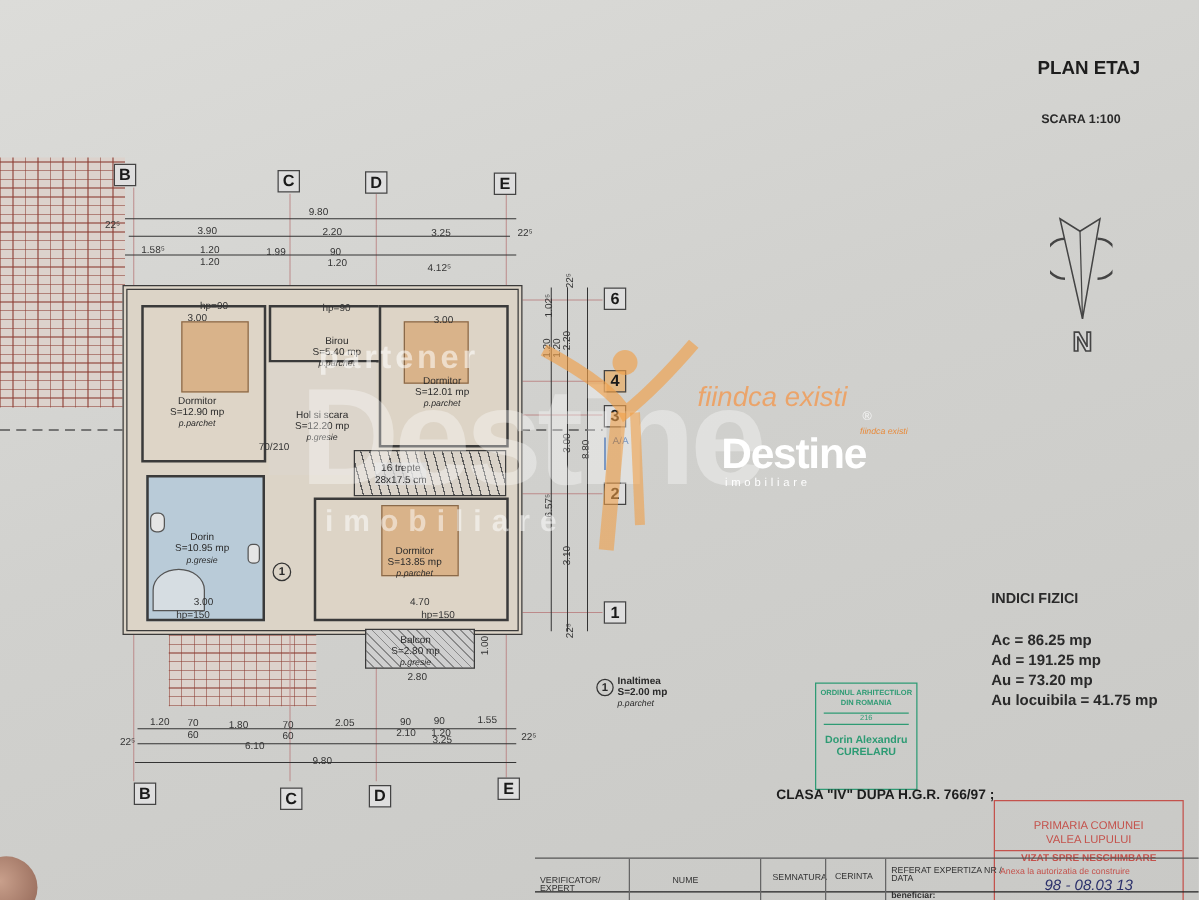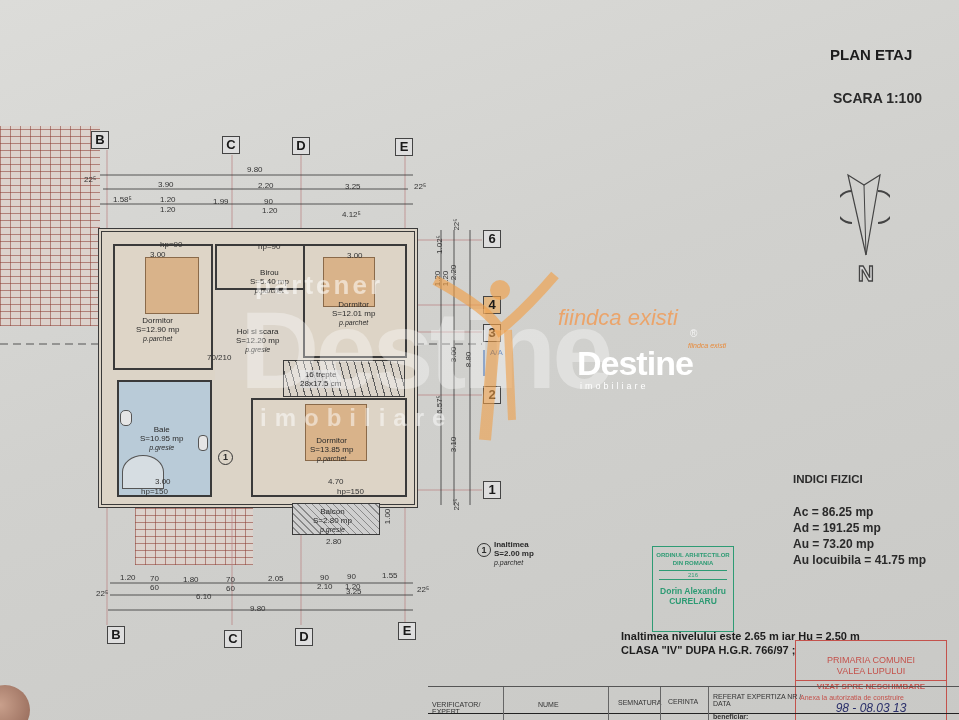--- a/index.html
+++ b/index.html
@@ -1,20 +1,20 @@
 <!DOCTYPE html>
 <html><head>
 <meta charset="utf-8">
 <style>
   html,body{margin:0;padding:0;}
   body{width:959px;height:720px;overflow:hidden;background:#d2d2cf;font-family:"Liberation Sans",sans-serif;color:#2a2a2a;position:relative;}
   .paper{position:absolute;left:0;top:0;width:959px;height:720px;background:linear-gradient(160deg,#dcdcd9 0%,#d1d1ce 45%,#c9c9c6 100%);}
   .abs{position:absolute;}
   .title{left:830px;top:46px;font-weight:bold;font-size:15px;color:#1d1d1d;}
-  .scale{left:833px;top:90px;font-weight:bold;font-size:14px;color:#2a2a2a;}
+  .scale{left:833px;top:90px;font-weight:bold;font-size:10px;color:#2a2a2a;}
   .indici{left:793px;top:473px;font-weight:bold;font-size:11.5px;color:#2a2a2a;}
   .ind-line{font-weight:bold;font-size:12px;color:#2a2a2a;}
   .notes{left:621px;top:629px;font-weight:bold;font-size:11px;color:#1d1d1d;line-height:14px;}
   .axis-box{position:absolute;width:16px;height:16px;border:1.5px solid #444;background:#dedede;font-weight:bold;font-size:13px;text-align:center;line-height:16px;color:#1a1a1a;}
   .dim{position:absolute;font-size:8px;color:#333;white-space:nowrap;}
   .roomtxt{position:absolute;font-size:8px;text-align:center;color:#2a2a2a;line-height:9px;white-space:nowrap;}
   .roomtxt i{font-size:7px;}
   .brick{background-color:#dcd2cc;background-image:
       repeating-linear-gradient(0deg, rgba(140,60,50,.55) 0 1px, transparent 1px 7px),
       repeating-linear-gradient(90deg, rgba(140,60,50,.55) 0 1px, transparent 1px 10px);}
@@ -180,21 +180,21 @@
   <div>S=12.20 mp</div>
   <i>p.gresie</i>
 </div>
 
 <div class="roomtxt" style="left:300px;top:370px;background:rgba(220,220,220,.8);">
   <div>16 trepte</div>
   <div>28x17.5 cm</div>
 </div>
 
 <div class="roomtxt" style="left:140px;top:425px;">
-  <div>Baie</div>
+  <div>Dorin</div>
   <div>S=10.95 mp</div>
   <i>p.gresie</i>
 </div>
 <div class="dim" style="left:155px;top:477px;">3.00</div>
 <div class="dim" style="left:141px;top:487px;">hp=150</div>
 
 <div class="roomtxt" style="left:310px;top:436px;">
   <div>Dormitor</div>
   <div>S=13.85 mp</div>
   <i>p.parchet</i>
@@ -244,21 +244,20 @@
 
 <div class="stamp">
   <div style="margin-top:4px;font-weight:bold;">ORDINUL ARHITECTILOR</div>
   <div style="font-weight:bold;">DIN ROMANIA</div>
   <div style="border-top:1px solid #2e9b74;border-bottom:1px solid #2e9b74;margin:3px 6px;">216</div>
   <div class="big">Dorin Alexandru</div>
   <div class="big" style="margin-top:0;">CURELARU</div>
 </div>
 
 <div class="abs notes">
-  <div>Inaltimea nivelului este 2.65 m  iar Hu = 2.50 m</div>
   <div>CLASA "IV" DUPA H.G.R. 766/97 ;</div>
 </div>
 
 <div class="redstamp">
   <div style="margin-top:14px;">PRIMARIA COMUNEI</div>
   <div>VALEA LUPULUI</div>
   <div style="font-weight:bold;font-size:8px;margin-top:3px;border-top:1px solid #c4524c;">VIZAT SPRE NESCHIMBARE</div>
   <div style="font-size:7px;text-align:left;padding-left:4px;"><span>Anexa la autorizatia de</span> <span>construire</span></div>
   <div style="font-size:12px;font-style:italic;color:#2a2f6a;">98 - 08.03  13</div>
 </div>

